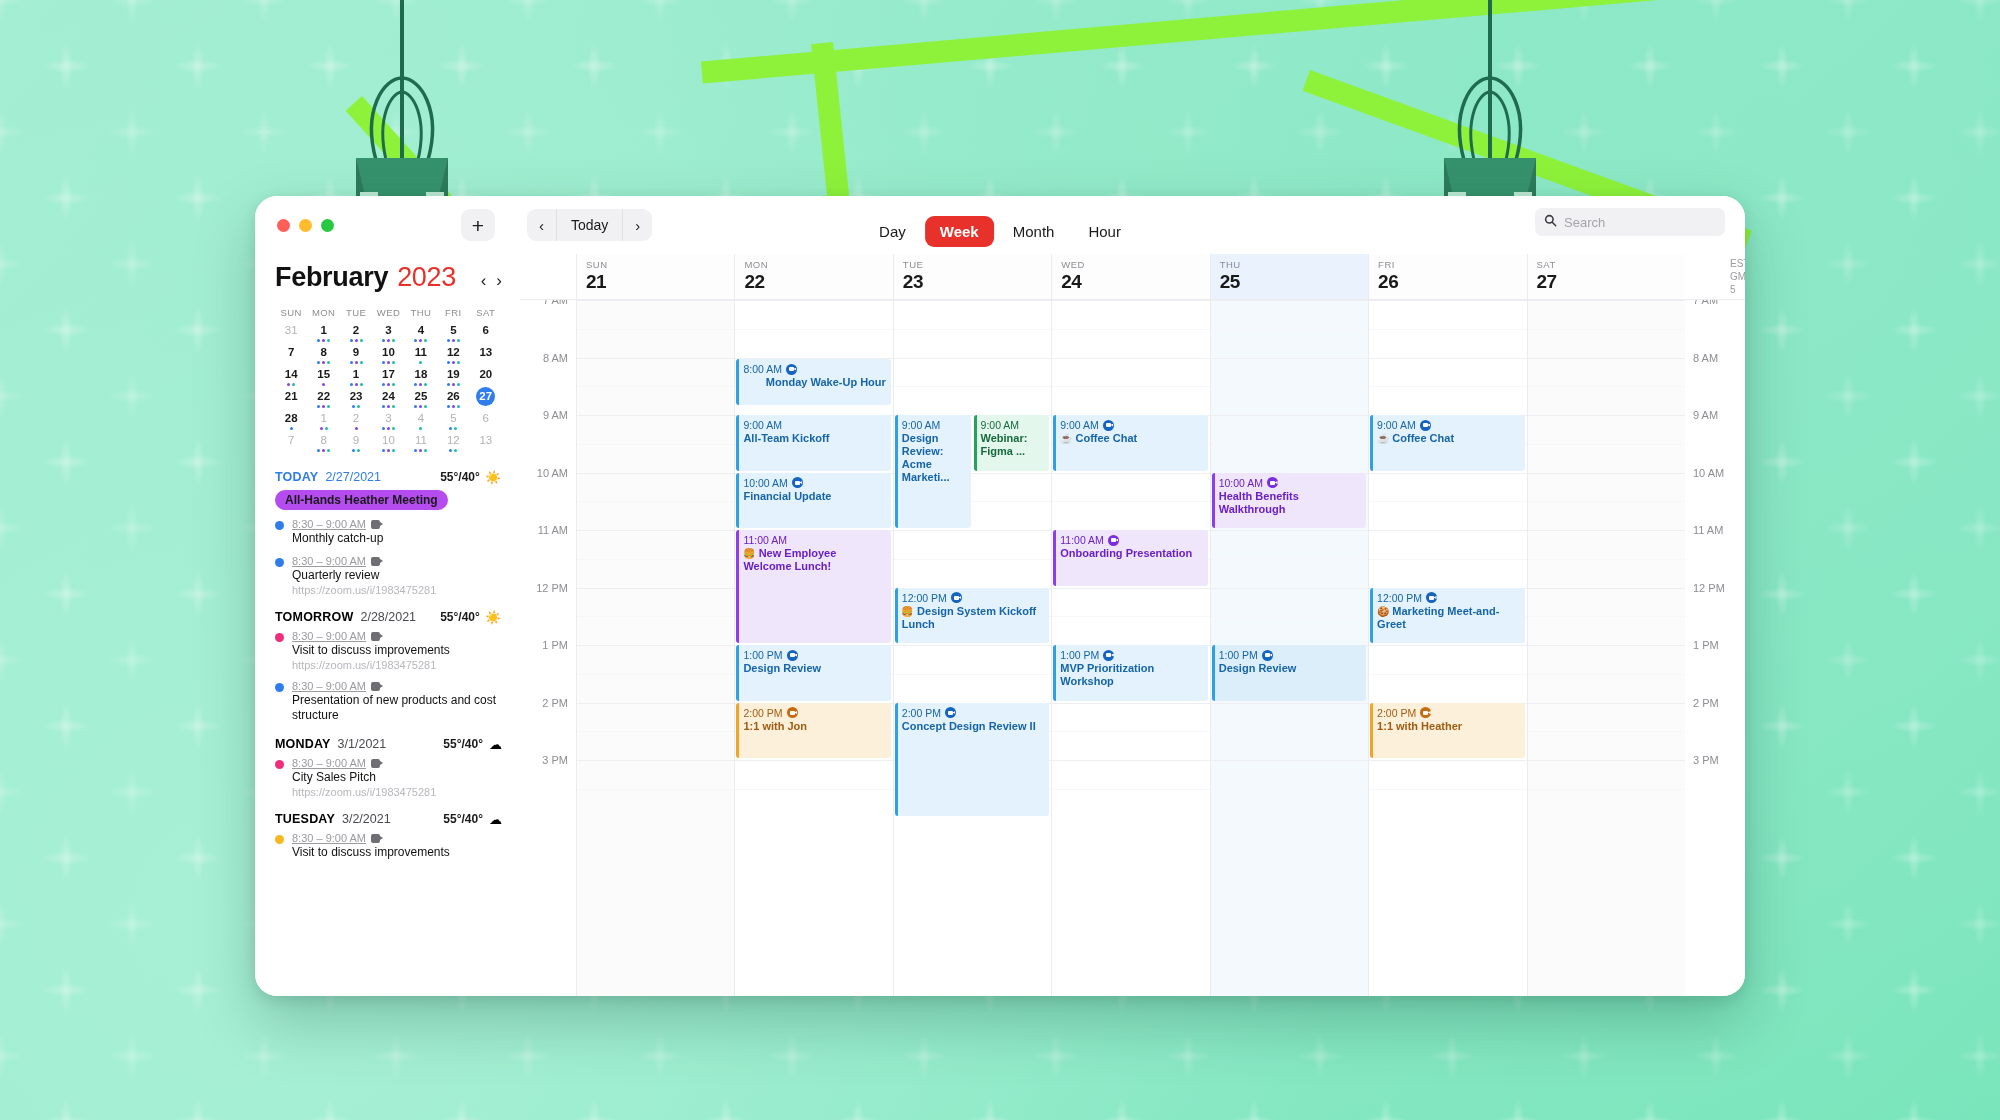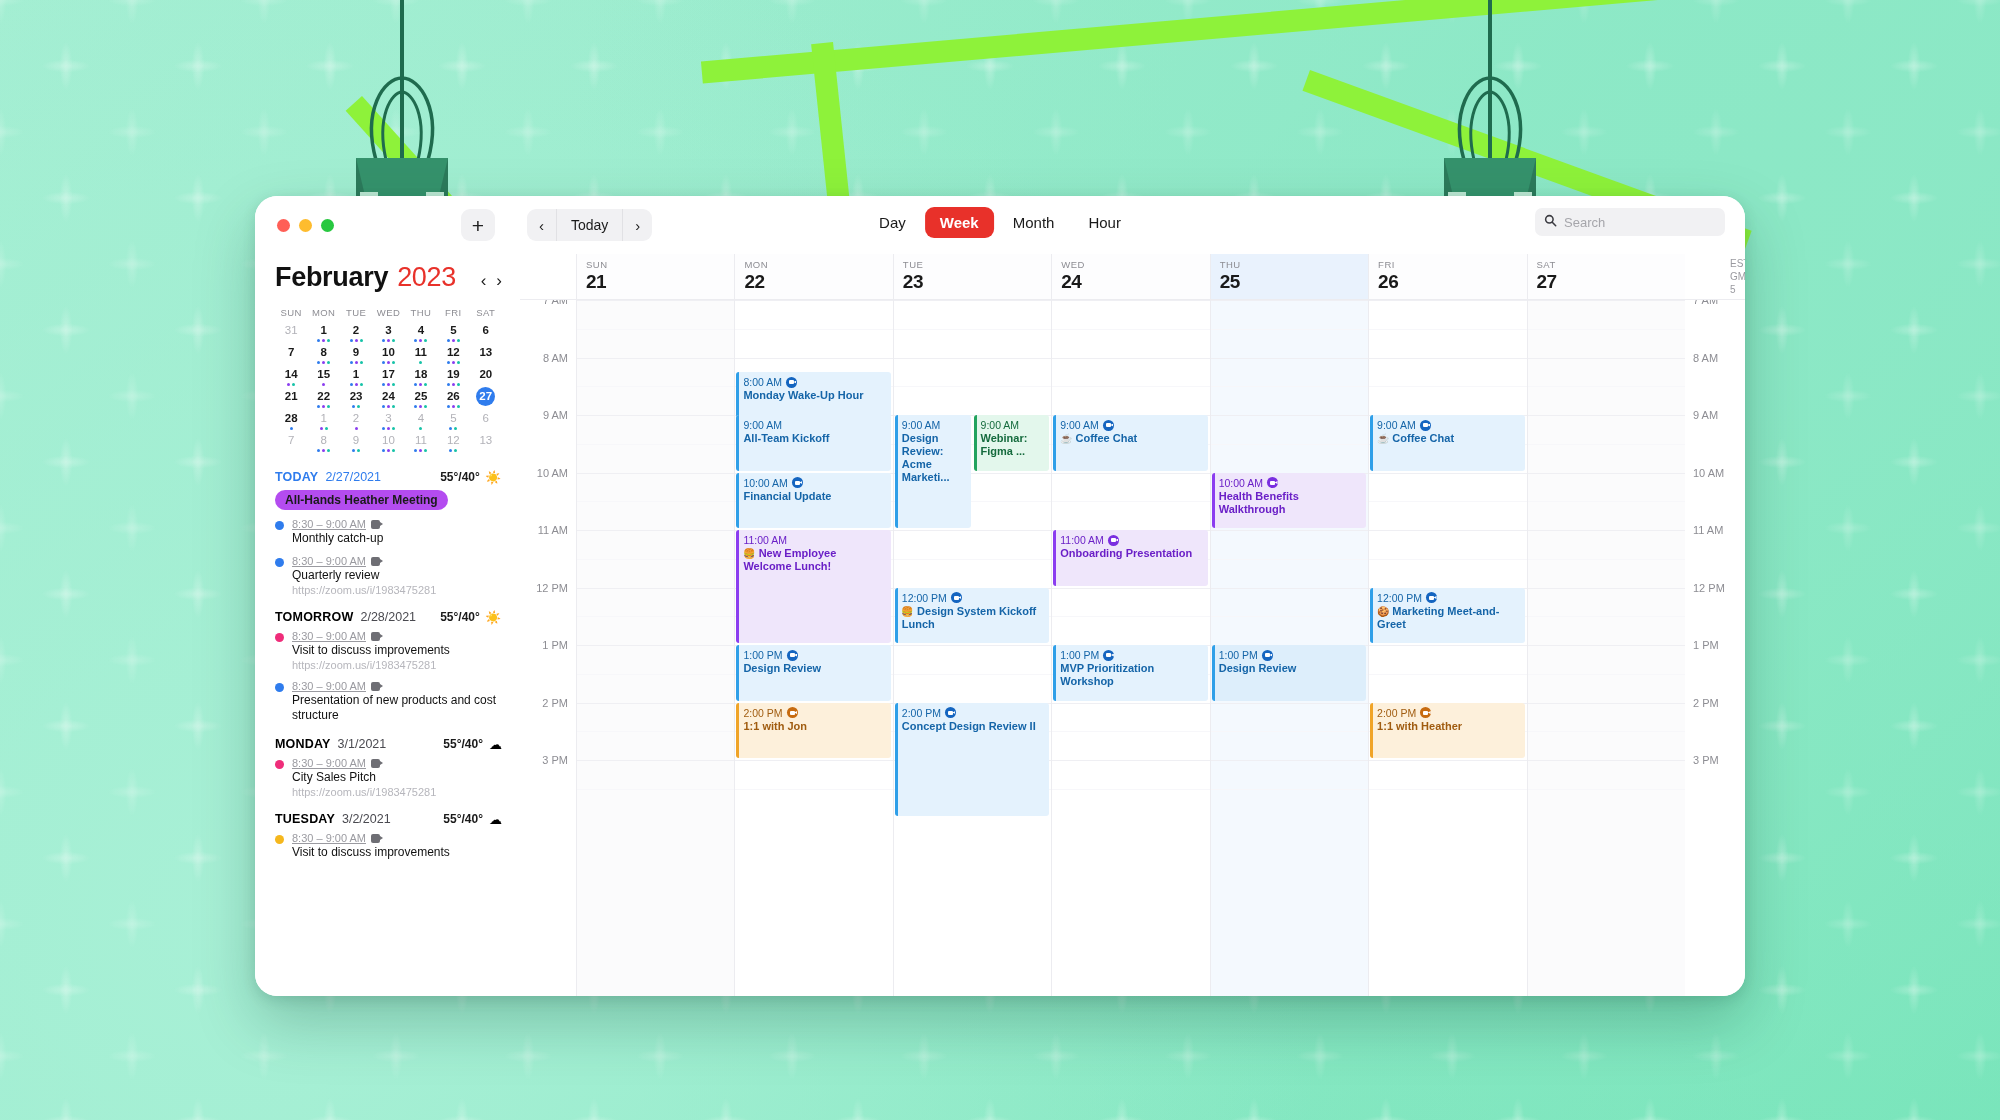--- a/index.html
+++ b/index.html
@@ -87,21 +87,21 @@
     background: #f1f1f3; border-radius: 9px; overflow: hidden;
   }
   #nav-group .nav-btn {
     border: none; background: transparent; cursor: pointer;
     height: 32px; padding: 0 12px; font-size: 15px; color: #1a1a1a;
     font-family: "Liberation Sans", sans-serif; line-height: 1;
   }
   #nav-group .today-btn { padding: 0 14px; font-size: 14px; border-left: 1px solid #e1e1e4; border-right: 1px solid #e1e1e4; }
 
   #view-tabs {
-    position: absolute; left: 50%; transform: translateX(-50%); top: 11px;
+    position: absolute; left: 50%; transform: translateX(-50%); top: 20px;
     display: flex; align-items: flex-start; gap: 4px;
   }
   #view-tabs .tab {
     border: none; background: transparent; cursor: pointer;
     padding: 7px 15px; border-radius: 9px;
     font-size: 15px; color: #1a1a1a;
     font-family: "Liberation Sans", sans-serif;
   }
   #view-tabs .tab.active { background: #e8312a; color: #fff; font-weight: 600; }
 
@@ -852,21 +852,21 @@
               <div class="hour-line" style="top: 230px;"></div>
               <div class="half-line" style="top: 258.75px;"></div>
               <div class="hour-line" style="top: 287.5px;"></div>
               <div class="half-line" style="top: 316.25px;"></div>
               <div class="hour-line" style="top: 345px;"></div>
               <div class="half-line" style="top: 373.75px;"></div>
               <div class="hour-line" style="top: 402.5px;"></div>
               <div class="half-line" style="top: 431.25px;"></div>
               <div class="hour-line" style="top: 460px;"></div>
               <div class="half-line" style="top: 488.75px;"></div>
-              <div class="evt blue" style="top: 72px; height: 46px; left: calc(0% + 1px); width: calc(100% - 3px);">
+              <div class="evt blue" style="top: 59px; height: 46px; left: calc(0% + 1px); width: calc(100% - 3px); text-align: right;">
                 <div class="evt-time-row">
                   <span class="evt-time">8:00 AM</span>
                   <span class="zoom-ico"></span>
                 </div>
                 <div class="evt-title"><span>Monday Wake-Up Hour</span></div>
               </div>
               <div class="evt blue" style="top: 115px; height: 55.5px; left: calc(0% + 1px); width: calc(100% - 3px);">
                 <div class="evt-time-row">
                   <span class="evt-time">9:00 AM</span>
                 </div>

